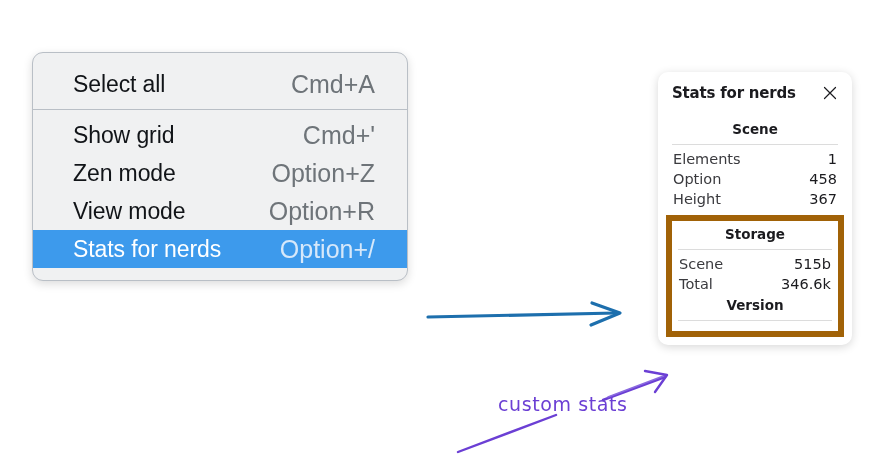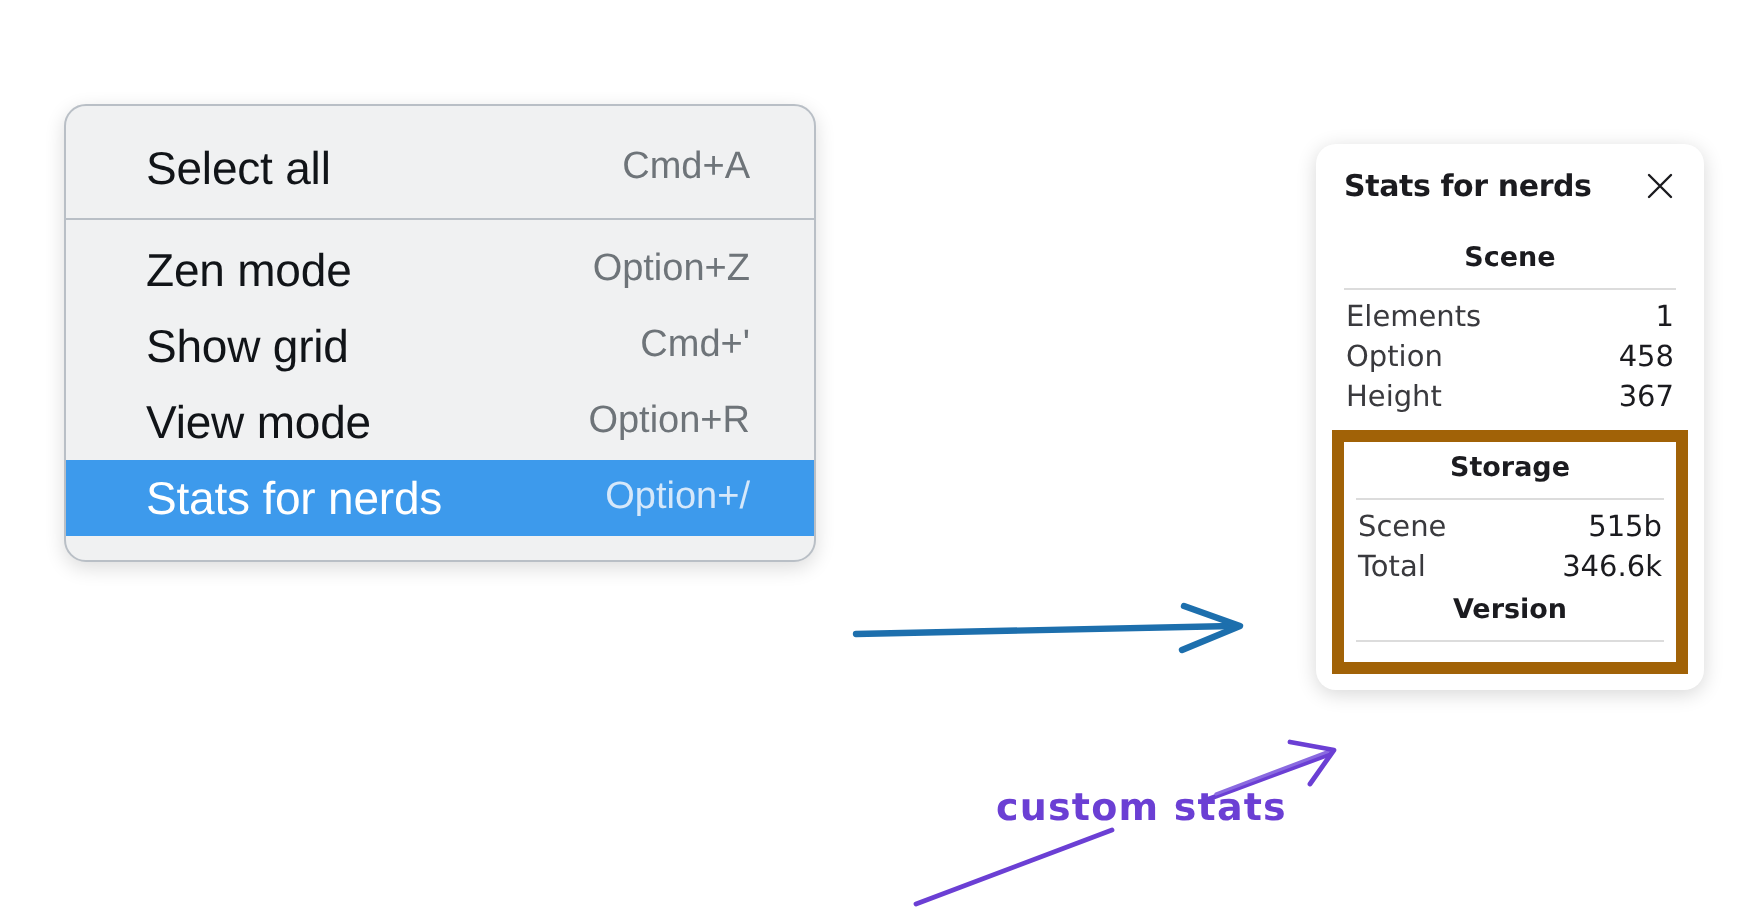--- a/index.html
+++ b/index.html
@@ -50,21 +50,21 @@
     box-sizing: border-box;
     cursor: default;
   }
   .menu-item .label {
     font-size: 23px;
     color: #111418;
     letter-spacing: -0.1px;
     white-space: nowrap;
   }
   .menu-item .shortcut {
-    font-size: 19px;
+    font-size: 25px;
     color: #6e7479;
     white-space: nowrap;
   }
   .menu-item.selected {
     background: #3d9aec;
   }
   .menu-item.selected .label { color: #ffffff; }
   .menu-item.selected .shortcut { color: #d6e8fa; }
 
   
@@ -140,21 +140,21 @@
     width: 873px;
     height: 461px;
     pointer-events: none;
   }
   #handwriting {
     position: absolute;
     left: 498px;
     top: 393px;
     font-family: "DejaVu Sans", sans-serif;
     font-size: 19px;
-    font-weight: bold;
+    font-weight: normal;
     color: #6b3fd4;
     letter-spacing: 0.6px;
     white-space: nowrap;
   }
 </style>
 </head>
 <body>
 
 <div id="canvas">
 
@@ -164,26 +164,26 @@
       <div class="menu-item">
         <span class="label">Select all</span>
         <span class="shortcut">Cmd+A</span>
       </div>
     </div>
 
     <div class="menu-divider"></div>
 
     <div class="menu-group">
       <div class="menu-item">
+        <span class="label">Show grid</span>
+        <span class="shortcut">Cmd+'</span>
+      </div>
+      <div class="menu-item">
         <span class="label">Zen mode</span>
         <span class="shortcut">Option+Z</span>
-      </div>
-      <div class="menu-item">
-        <span class="label">Show grid</span>
-        <span class="shortcut">Cmd+'</span>
       </div>
       <div class="menu-item">
         <span class="label">View mode</span>
         <span class="shortcut">Option+R</span>
       </div>
       <div class="menu-item selected">
         <span class="label">Stats for nerds</span>
         <span class="shortcut">Option+/</span>
       </div>
     </div>

